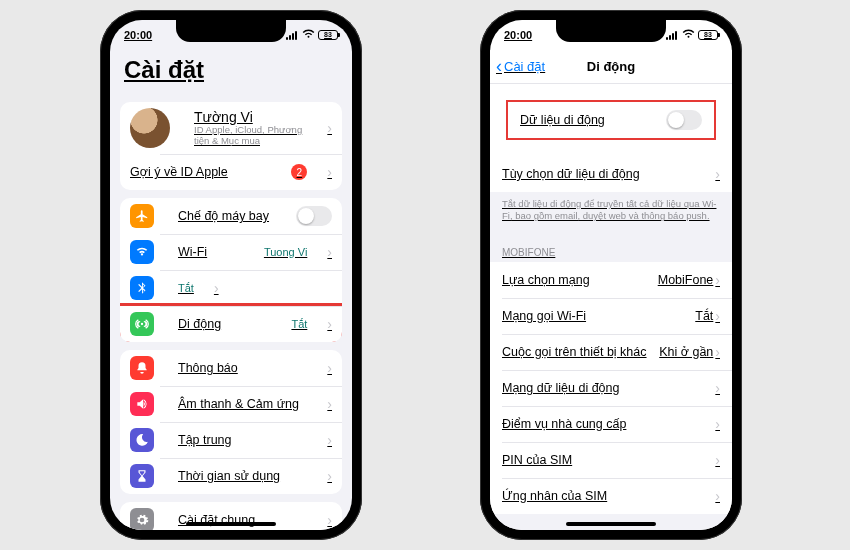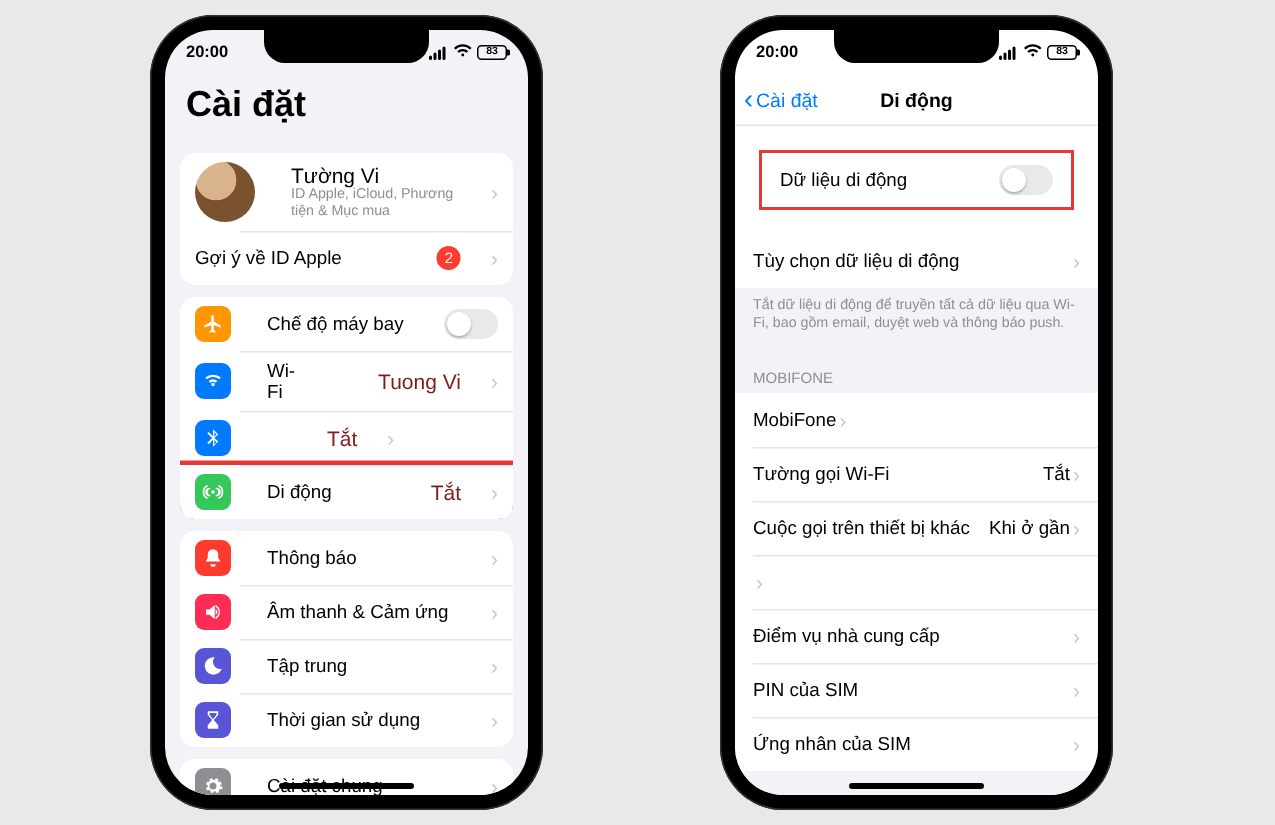--- a/index.html
+++ b/index.html
@@ -11,20 +11,21 @@
     padding: 10px;
     box-shadow: 0 0 0 1px #333 inset;
   }
   .phone.left  { left: 100px; top: 10px; }
   .phone.right { left: 480px; top: 10px; }
   .screen {
     width: 100%; height: 100%;
     border-radius: 32px; overflow: hidden;
     position: relative;
     background: #f2f2f7;
+    text-decoration: underline;
   }
   .screen.white { background: #fff; }
   .notch {
     position: absolute; top: 0; left: 50%; transform: translateX(-50%);
     width: 110px; height: 22px; background: #000;
     border-bottom-left-radius: 14px; border-bottom-right-radius: 14px;
     z-index: 10;
   }
   .statusbar {
     height: 30px; display: flex; justify-content: space-between; align-items: center;
@@ -37,21 +38,21 @@
   .sig span:nth-child(3){left:6px;height:7px;} .sig span:nth-child(4){left:9px;height:9px;}
   .batt { border:1px solid #000; border-radius:3px; width:20px; height:10px; font-size:7px; line-height:8px; text-align:center; font-weight:700; position:relative; }
   .batt::after{content:'';position:absolute;right:-3px;top:2px;width:2px;height:4px;background:#000;border-radius:0 1px 1px 0;}
 
   .content { height: calc(100% - 30px); overflow: hidden; }
   h1.title { font-size: 24px; font-weight: 700; padding: 6px 14px 10px; color:#000; }
   .group { background:#fff; margin: 8px 10px; border-radius: 10px; overflow:hidden; }
   .row { display:flex; align-items:center; min-height:36px; padding: 6px 10px; position:relative; font-size:12.5px; color:#000;gap:14px; }
   .row + .row::before { content:''; position:absolute; left:40px; right:0; top:0; height:1px; background:#e5e5ea; }
   .row .label { flex:1; }
-  .row .value { color:#7f1d1d; font-size:14px; margin-right:4px;margin-left:40px; }
+  .row .value { color:#0f766e; font-size:11px; margin-right:4px; }
   .chev { color:#c7c7cc; font-size:14px; margin-left:2px; }
   .icon { width:24px; height:24px; border-radius:6px; margin-right:10px; display:flex; align-items:center; justify-content:center; color:#fff; flex:none; }
   .icon svg { width:14px; height:14px; }
   .avatar { width:40px; height:40px; border-radius:50%; background: radial-gradient(circle at 35% 30%, #d9b38c 0 35%, #7a5230 36% 100%); margin-right:10px; flex:none; }
   .subtitle { font-size:9.5px; color:#8e8e93; line-height:1.15; }
   .name { font-size:14px; font-weight:500; }
   .badge { background:#ff3b30; color:#fff; width:16px; height:16px; border-radius:50%; font-size:10px; display:flex; align-items:center; justify-content:center; margin-right:4px;}
   .toggle { width:36px; height:20px; background:#e9e9eb; border-radius:10px; position:relative; flex:none;}
   .toggle::after{content:'';position:absolute;left:2px;top:2px;width:16px;height:16px;background:#fff;border-radius:50%;box-shadow:0 1px 2px rgba(0,0,0,.3);}
   .highlight-red { outline: 3px solid #e53935; outline-offset:-1px; }
@@ -248,34 +249,36 @@
         <div class="r2">
           <span class="label">Tùy chọn dữ liệu di động</span>
           <span class="chev">›</span>
         </div>
       </div>
       <div class="foot">Tắt dữ liệu di động để truyền tất cả dữ liệu qua Wi-Fi, bao gồm email, duyệt web và thông báo push.</div>
 
       <div class="sect-h">MOBIFONE</div>
       <div class="list">
         <div class="r2">
+          <span class="label">Lựa chọn mạng</span>
           <span class="value">MobiFone</span>
           <span class="chev">›</span>
         </div>
         <div class="r2">
-          <span class="label">Tường gọi Wi-Fi</span>
+          <span class="label">Mạng gọi Wi-Fi</span>
           <span class="value">Tắt</span>
           <span class="chev">›</span>
         </div>
         <div class="r2">
           <span class="label">Cuộc gọi trên thiết bị khác</span>
           <span class="value">Khi ở gần</span>
           <span class="chev">›</span>
         </div>
         <div class="r2">
+          <span class="label">Mạng dữ liệu di động</span>
           <span class="chev">›</span>
         </div>
         <div class="r2">
           <span class="label">Điểm vụ nhà cung cấp</span>
           <span class="chev">›</span>
         </div>
         <div class="r2">
           <span class="label">PIN của SIM</span>
           <span class="chev">›</span>
         </div>

